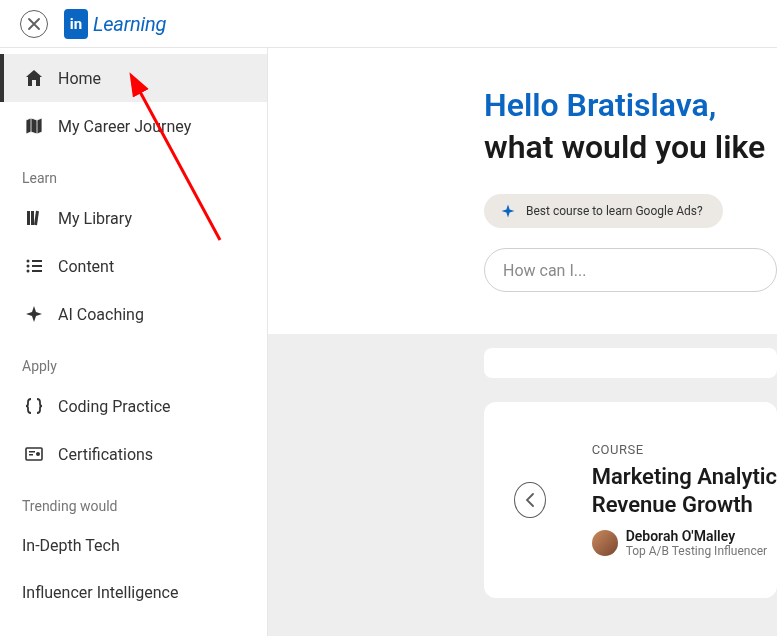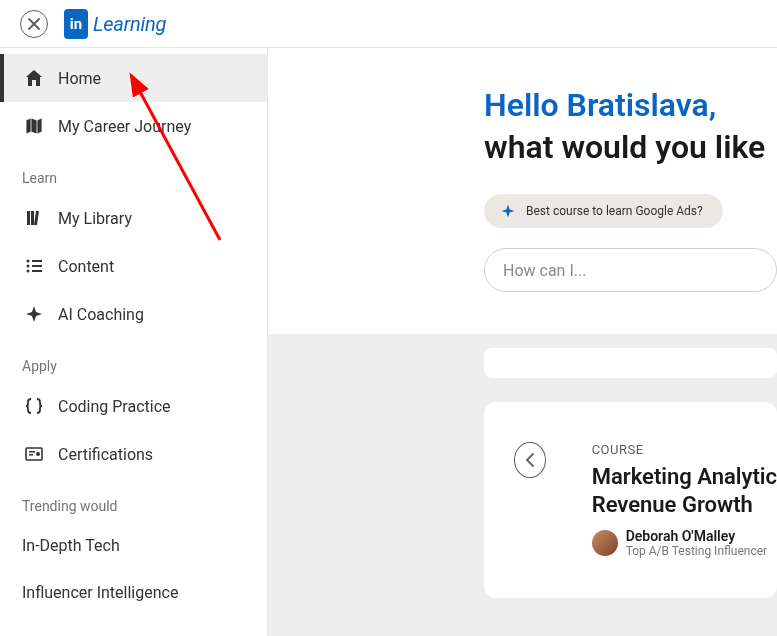--- a/index.html
+++ b/index.html
@@ -156,20 +156,21 @@
       height: 30px;
       width: 100%;
       margin-bottom: 24px;
     }
     .course-card {
       background: #fff;
       border-radius: 12px;
       width: 100%;
       padding: 40px 0 40px 30px;
       display: flex;
+      align-items: center;
       gap: 46px;
     }
     .nav-circle {
       width: 36px;
       height: 36px;
       border: 1.5px solid #5e5e5e;
       border-radius: 50%;
       display: flex;
       align-items: center;
       justify-content: center;

